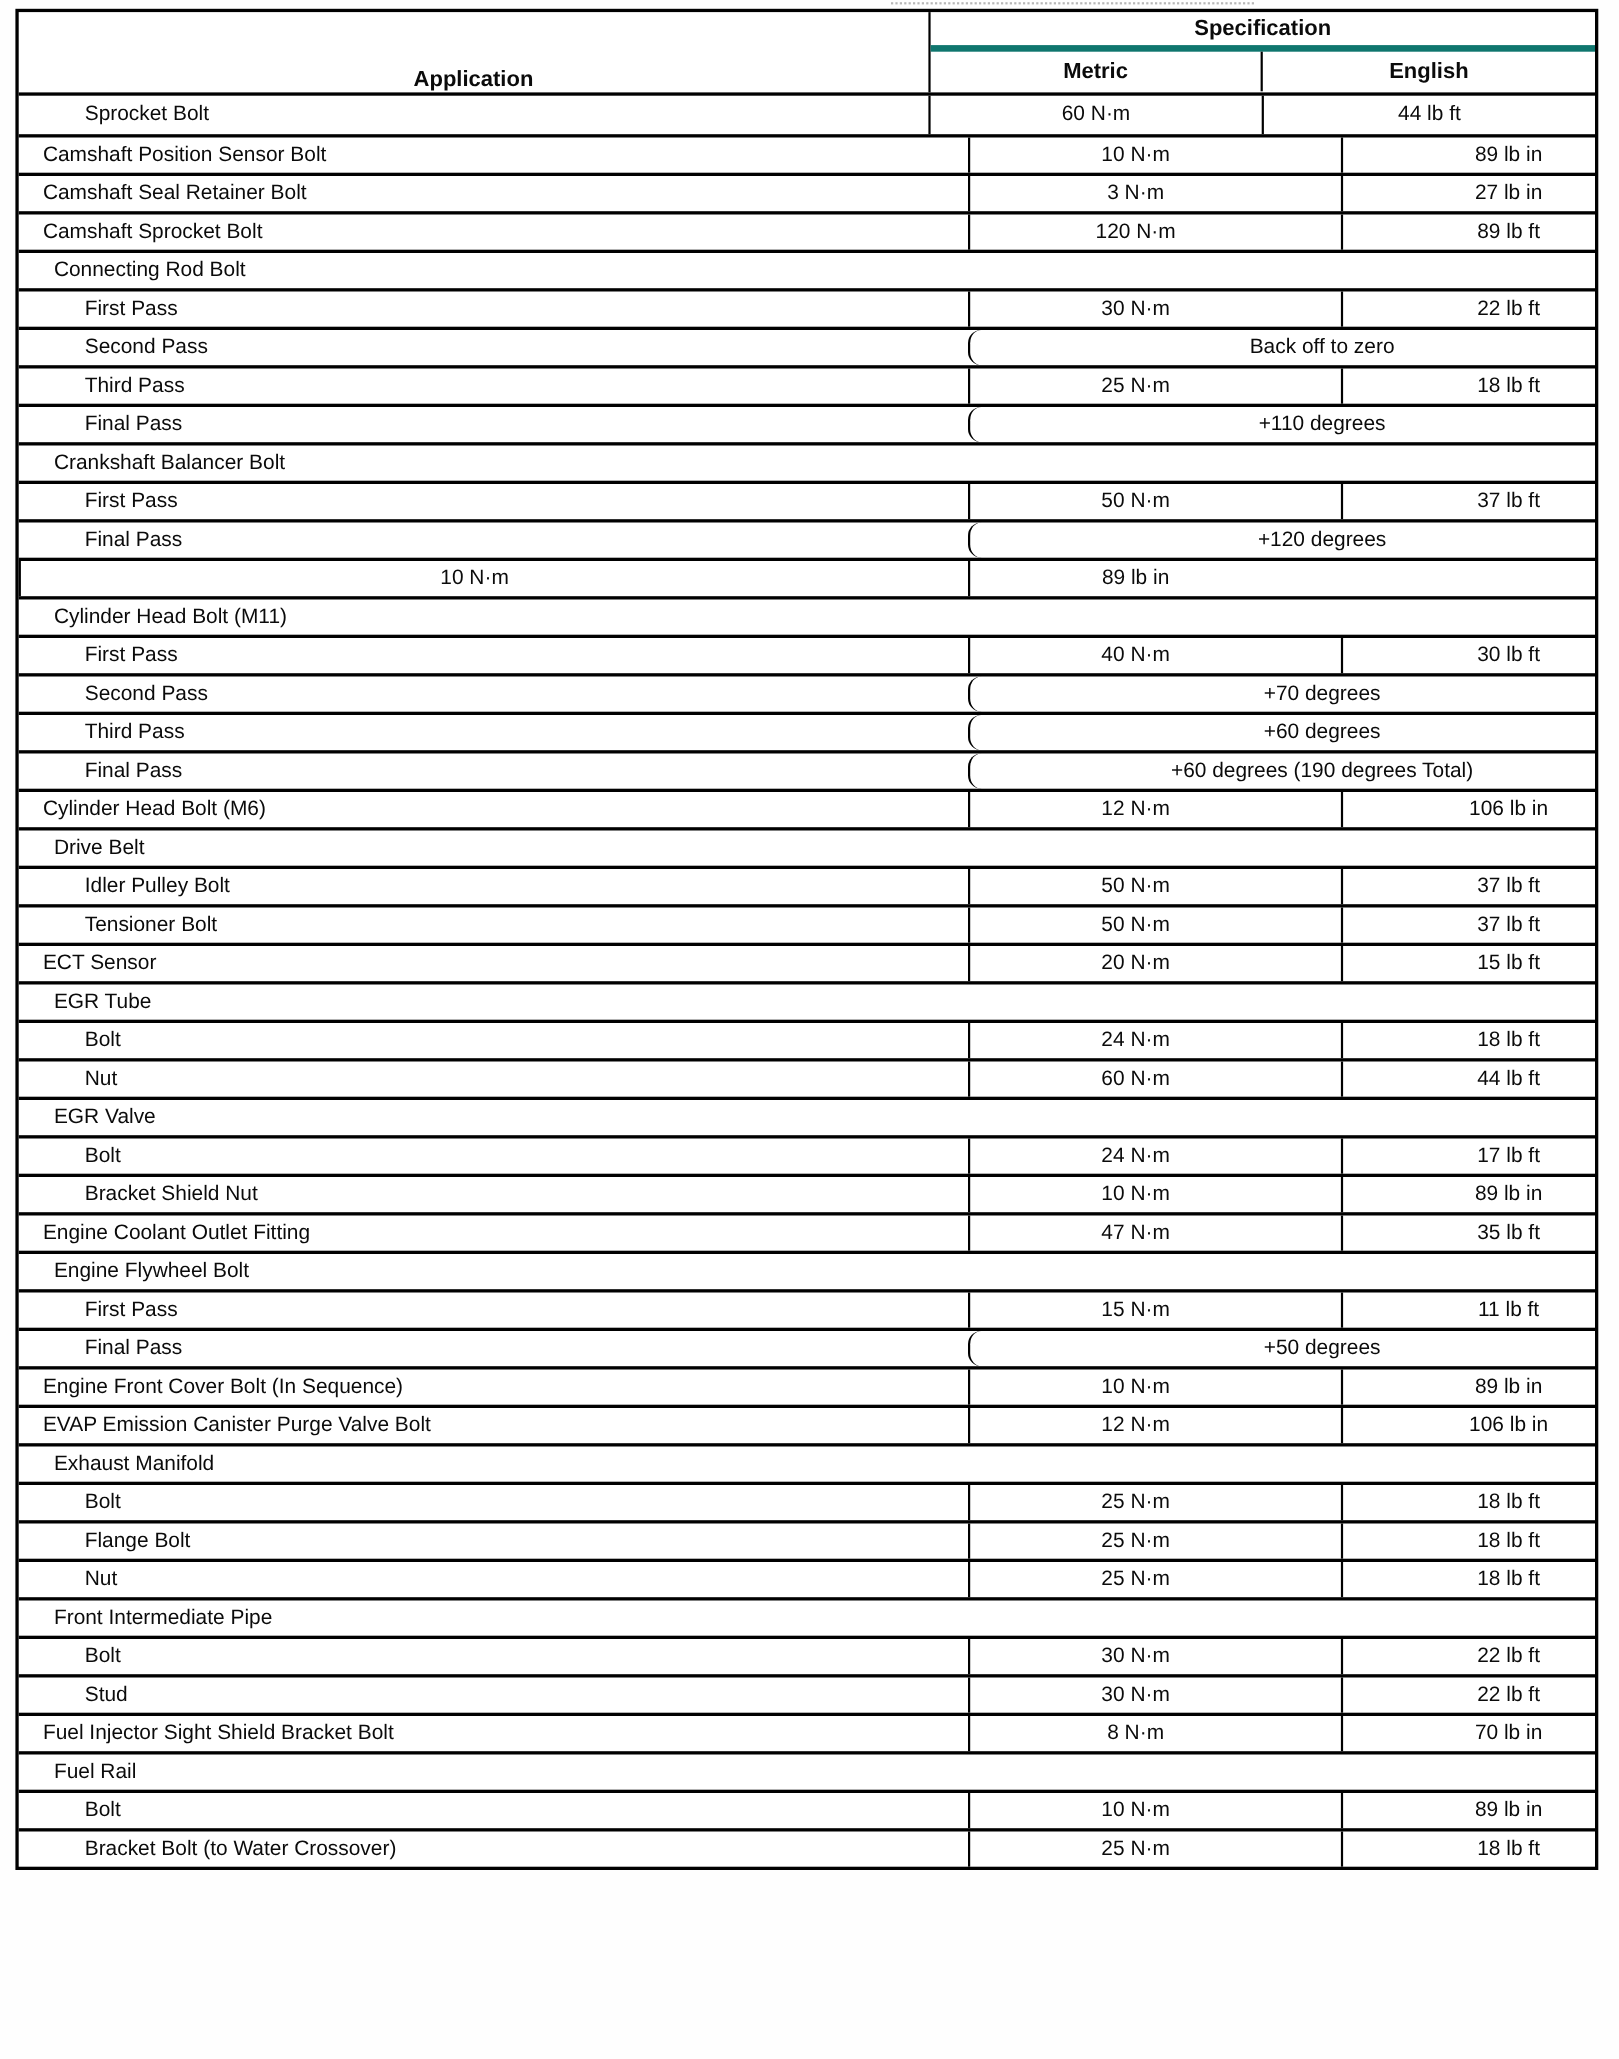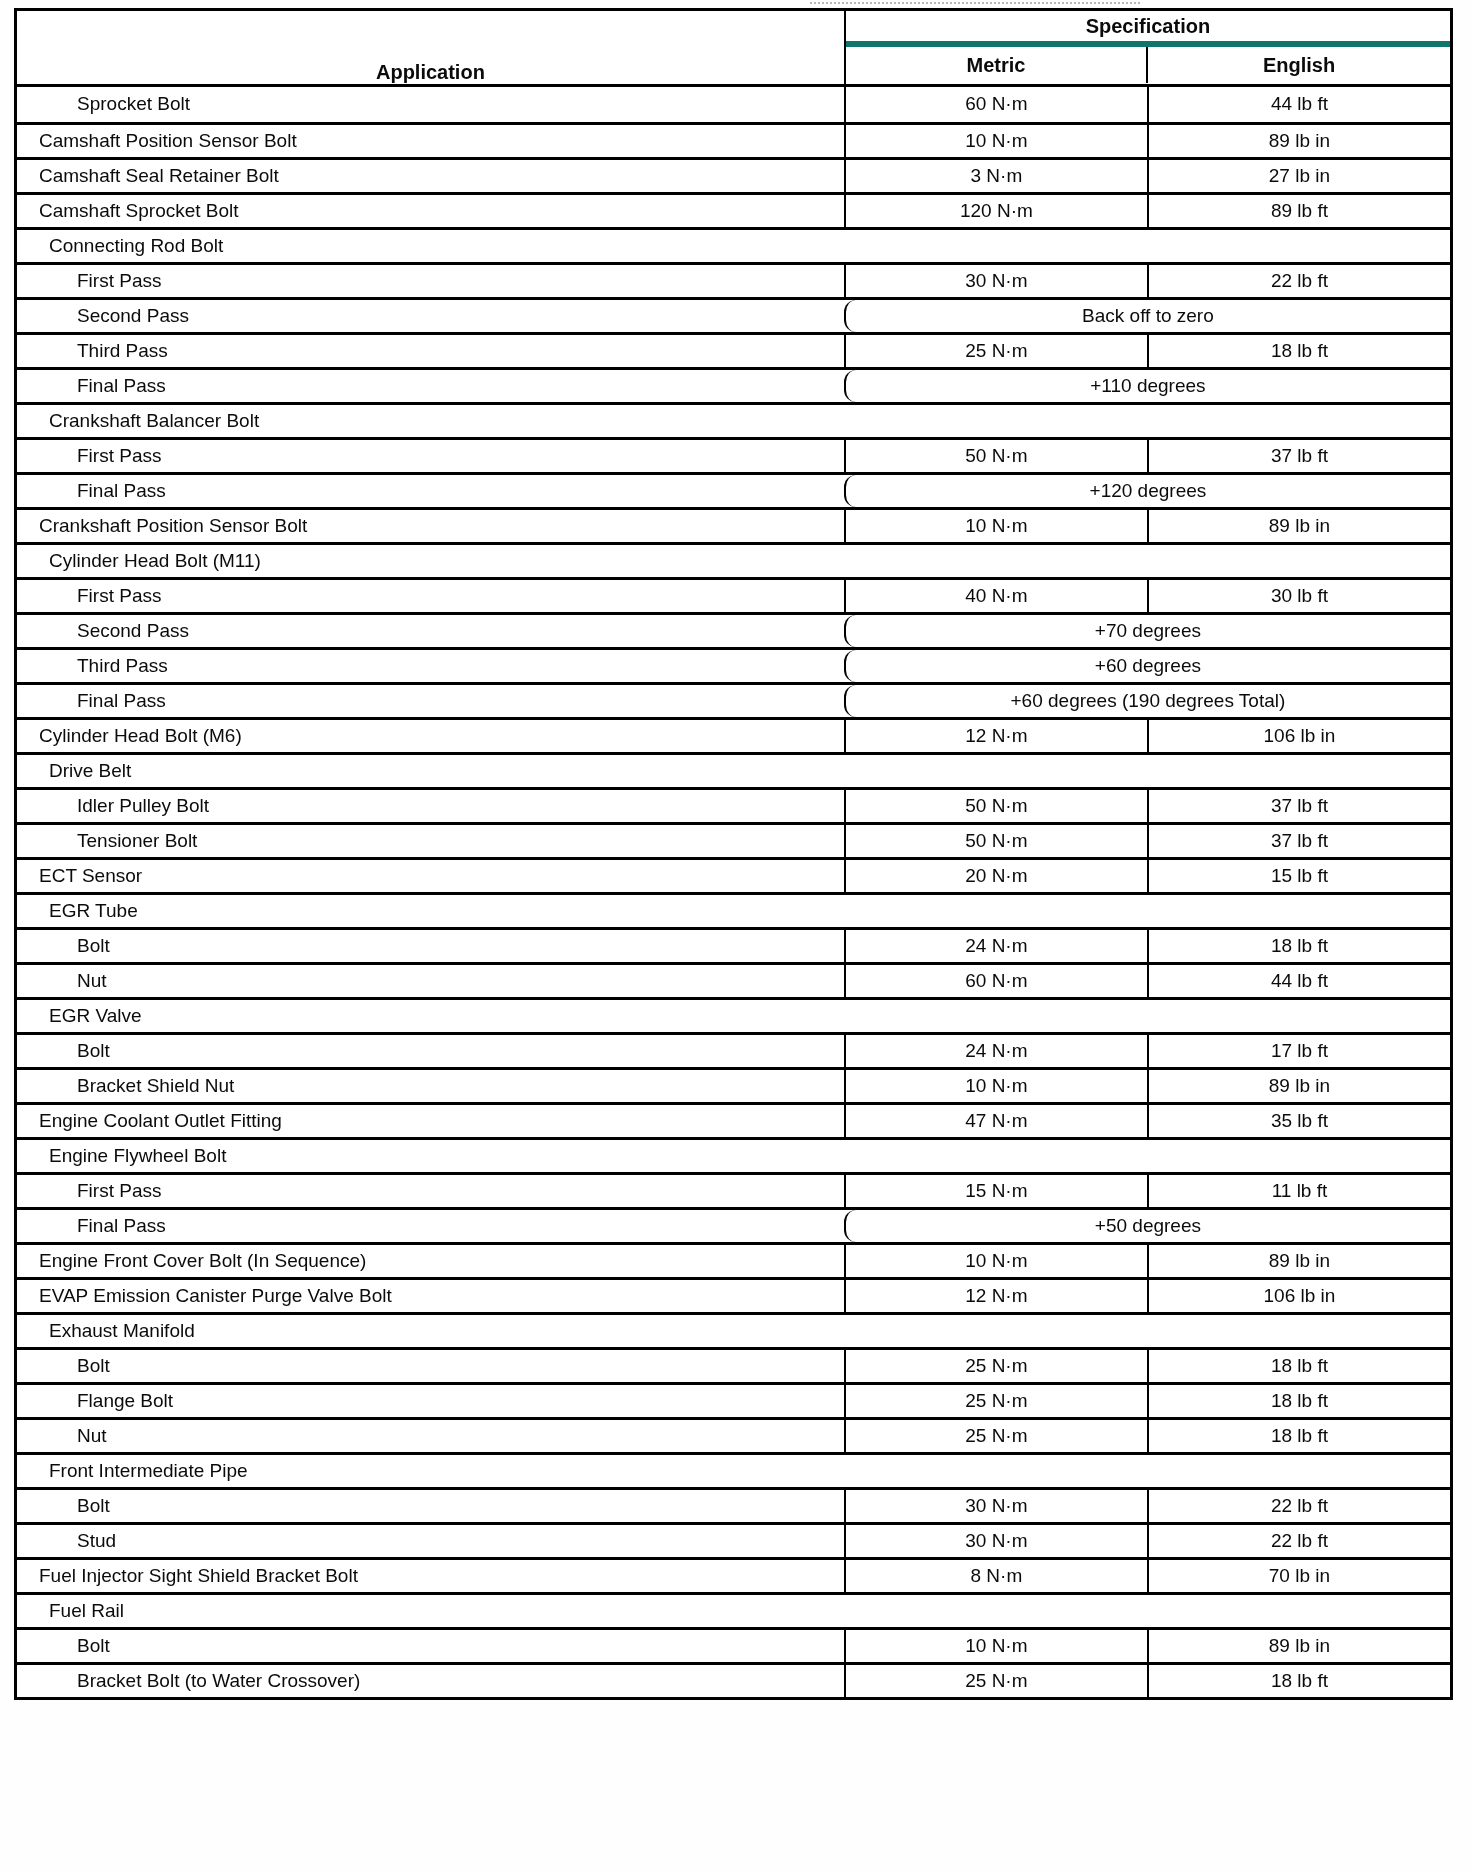--- a/index.html
+++ b/index.html
@@ -69,21 +69,21 @@
     font-weight: bold;
     font-size: 20px;
   }
   .spec-cols .hcell.english { border-left: 2px solid #000; text-align: center; }
   
   .tbody .row {
     display: grid;
     grid-template-columns: 57.7% 21.15% 21.15%;
     min-height: 35px;
   }
-  .tbody .row + .row { border-top: 3px solid #000; }
+  .tbody .row + .row { border-top: 3px solid #000; gap: 36px; }
   .cell {
     display: flex;
     align-items: center;
     font-size: 19px;
     line-height: 1.1;
   }
   .c-app { justify-content: flex-start; padding-left: 22px; padding-right: 6px; }
   .row.indent .c-app { padding-left: 60px; }
   .c-metric, .c-english {
     justify-content: center;
@@ -165,21 +165,20 @@
         <div class="row item indent">
           <div class="cell c-app">First Pass</div>
           <div class="cell c-metric">50 N·m</div>
           <div class="cell c-english">37 lb ft</div>
         </div>
         <div class="row span indent">
           <div class="cell c-app">Final Pass</div>
           <div class="cell c-span">+120 degrees</div>
         </div>
         <div class="row item">
-          <div class="cell c-app">Crankshaft Position Sensor Bolt</div>
           <div class="cell c-metric">10 N·m</div>
           <div class="cell c-english">89 lb in</div>
         </div>
         <div class="row section">
           <div class="cell c-full">Cylinder Head Bolt (M11)</div>
         </div>
         <div class="row item indent">
           <div class="cell c-app">First Pass</div>
           <div class="cell c-metric">40 N·m</div>
           <div class="cell c-english">30 lb ft</div>

